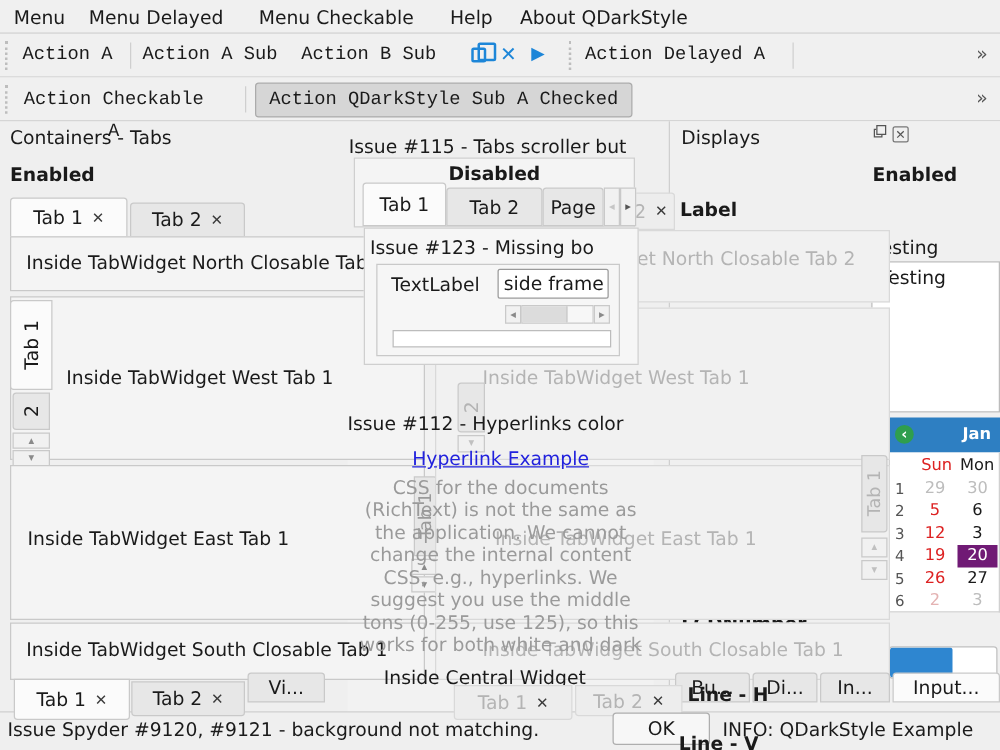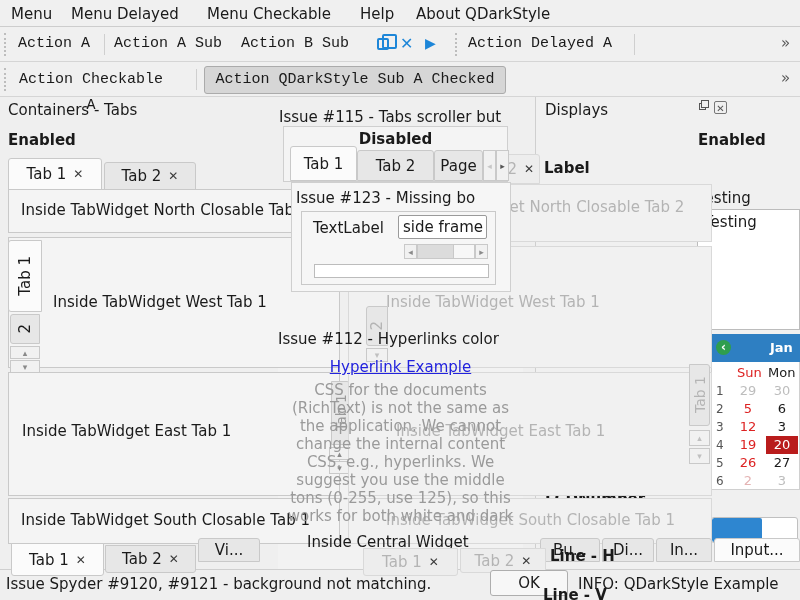--- a/index.html
+++ b/index.html
@@ -48,21 +48,21 @@
   
   .calhead { background:#2e7fc2; }
   .calgreen { position:absolute; width:15px; height:15px; border-radius:50%; background:#2f9e4e; color:#ffffff; font-size:12px; line-height:14px; text-align:center; font-weight:bold; }
   .calmonth { position:absolute; color:#ffffff; font-weight:bold; font-size:13px; white-space:nowrap; }
   .calbody { background:#ffffff; border:1px solid #d0d0d0; border-top:none; }
   .cell { position:absolute; width:32px; height:18px; line-height:18px; text-align:center; font-size:13px; }
   .wknum { position:absolute; width:14px; height:18px; line-height:18px; font-size:12px; color:#555555; text-align:left; }
   .dim { color:#bdbdbd; }
   .red { color:#dd2222; }
   .dimred { color:#e4b3b3; }
-  .selcell { background:#b91c1c; color:#ffffff; }
+  .selcell { background:#701a75; color:#ffffff; }
   .dayhdr { position:absolute; font-size:13px; height:18px; line-height:18px; }
 
   
   .winbtn { position:absolute; width:13px; height:13px; color:#555; font-size:10px; line-height:13px; text-align:center; border:1px solid #777; border-radius:2px; background:#f0f0f0; }
   .floatic { position:absolute; width:7px; height:7px; border:1px solid #555; right:1px; bottom:1px; }
   .floatic:before { content:""; position:absolute; left:1px; top:-4px; width:6px; height:6px; border:1px solid #555; background:#f0f0f0; }
 
   .okbtn { display:flex; align-items:center; justify-content:center; background:#f7f7f7; border:1px solid #aeaeae; border-radius:3px; }
   .progress { background:#ffffff; border:1px solid #c0c0c0; border-radius:3px; overflow:hidden; }
   .chunk { height:100%; background:#2e86d0; border-radius:2px; }

